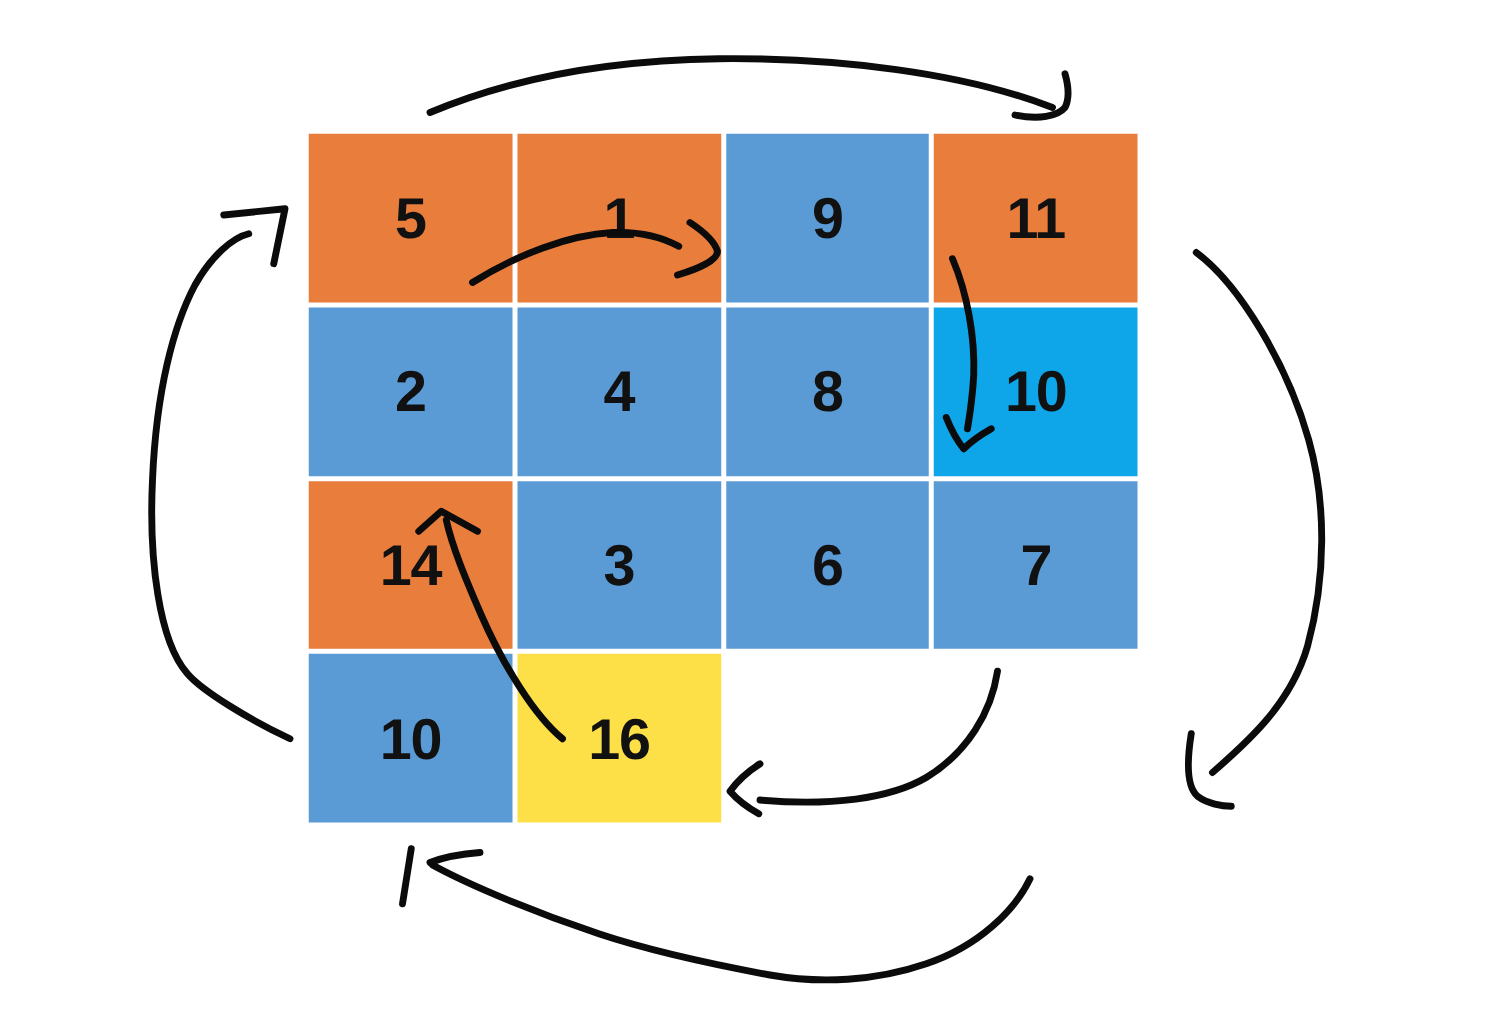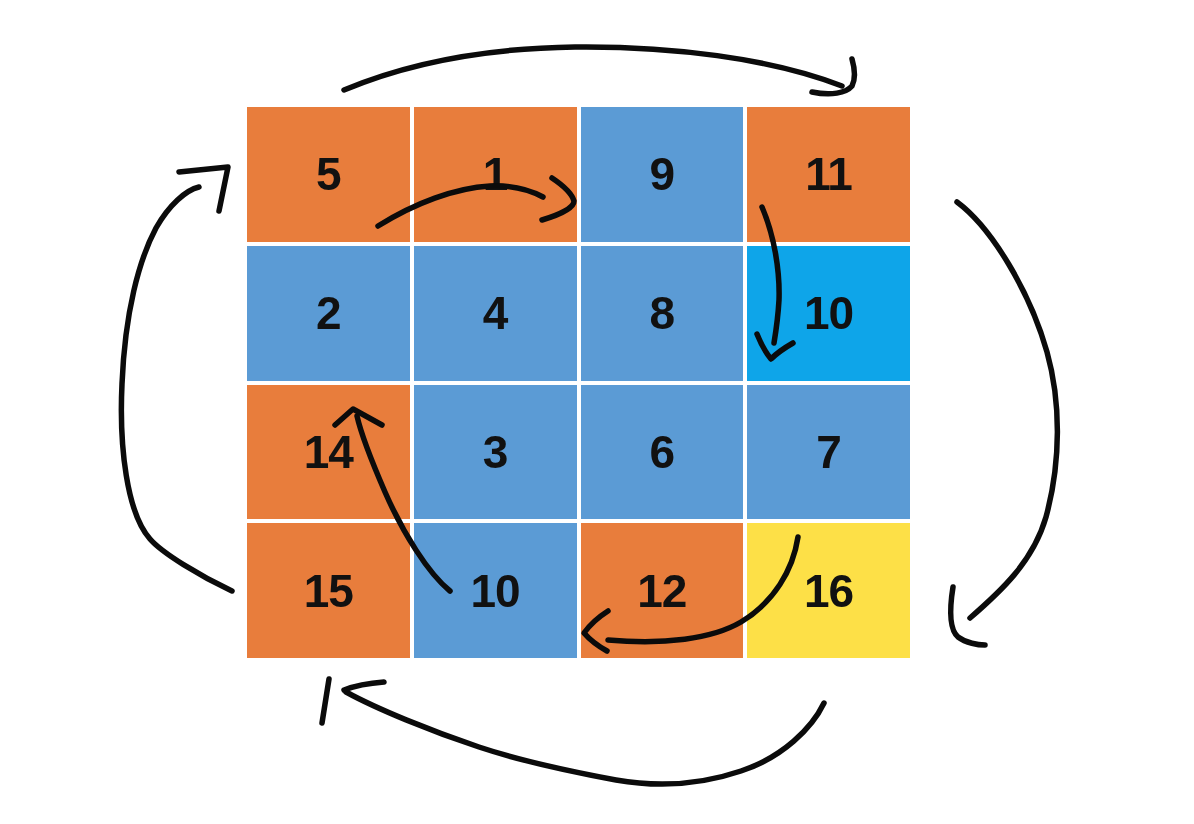--- a/index.html
+++ b/index.html
@@ -89,28 +89,22 @@
       </div>
     <div class="cell" style="background: rgb(91, 155, 213);">
         <span class="num">3</span>
       </div>
     <div class="cell" style="background: rgb(91, 155, 213);">
         <span class="num">6</span>
       </div>
     <div class="cell" style="background: rgb(91, 155, 213);">
         <span class="num">7</span>
       </div>
-    <div class="cell" style="background: rgb(232, 125, 60);">
-        <span class="num">15</span>
-      </div>
     <div class="cell" style="background: rgb(91, 155, 213);">
         <span class="num">10</span>
-      </div>
-    <div class="cell" style="background: rgb(232, 125, 60);">
-        <span class="num">12</span>
       </div>
     <div class="cell" style="background: #fde047;">
         <span class="num">16</span>
       </div>
   </div>
 
   <svg class="ink-layer" viewBox="0 0 1194 824">
 
     <path d="M 344,90 C 420,58 500,48 575,47 C 670,46 770,58 842,86"></path>
     <path d="M 812,92 C 831,96 846,93 852,86 C 856,78 854,66 852,59"></path>

